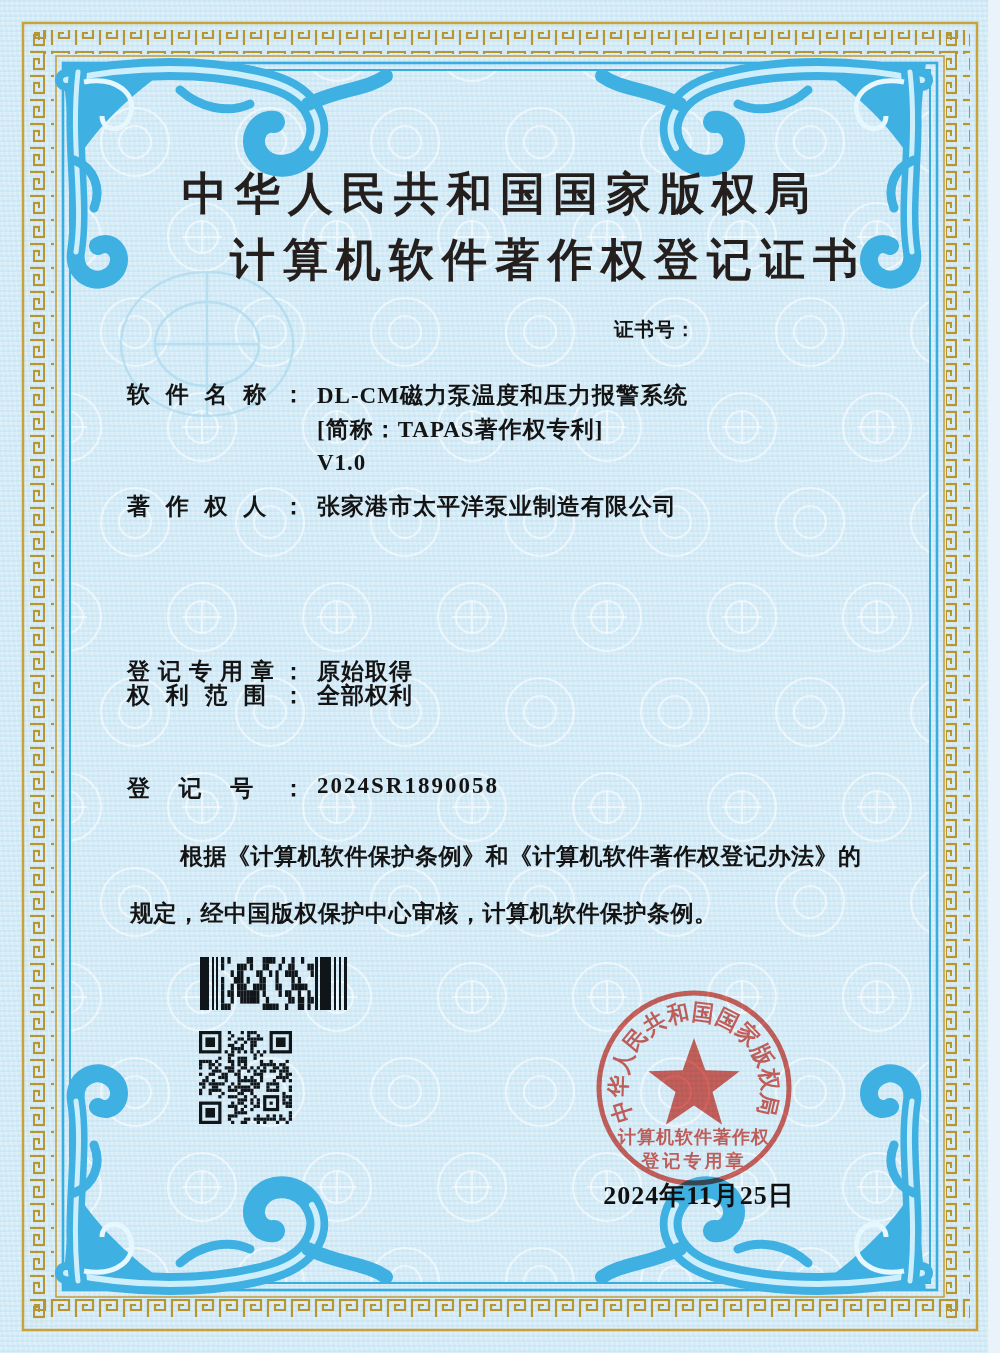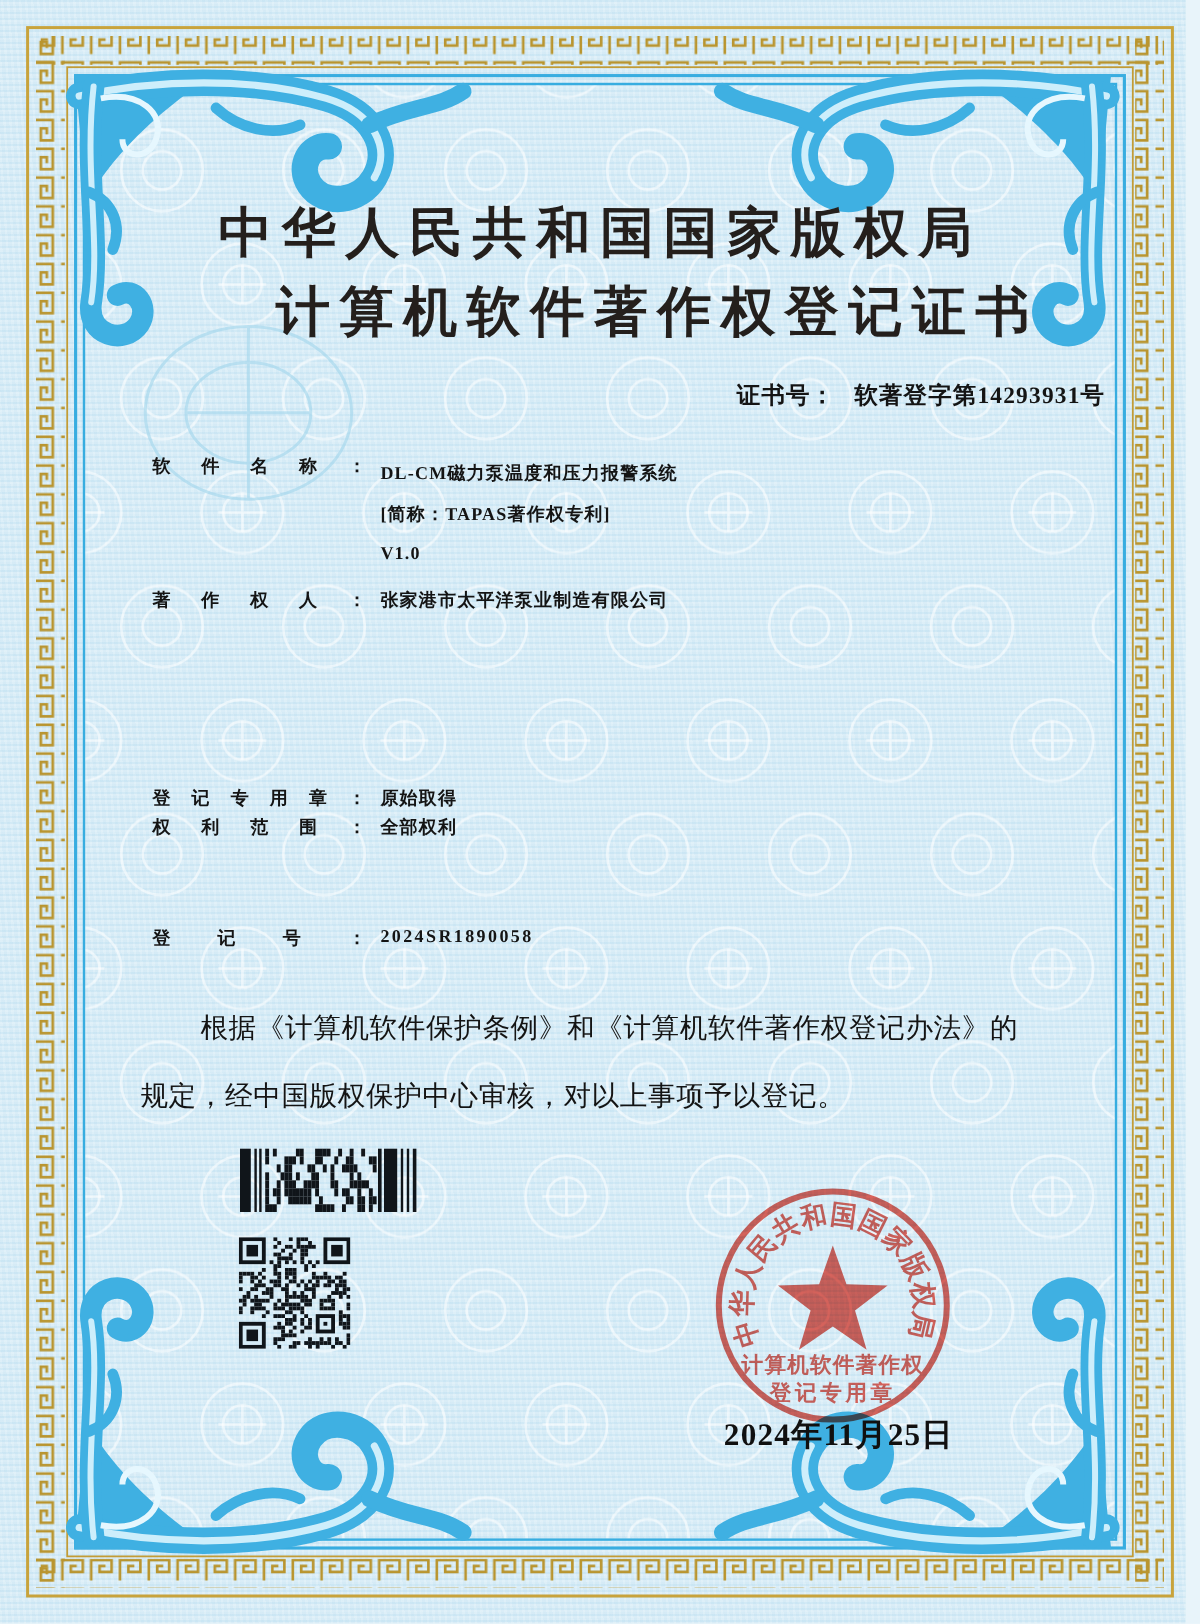--- a/index.html
+++ b/index.html
@@ -22,32 +22,32 @@
   .fl.tr{right:60px;top:60px;transform:scaleX(-1);}
   .fl.bl{left:60px;bottom:60px;transform:scaleY(-1);}
   .fl.br{right:60px;bottom:60px;transform:scale(-1,-1);}
   .txt{position:absolute;color:#141414;}
   .title{left:0;width:1000px;text-align:center;font-weight:700;color:#241f1c;
          font-size:45px;letter-spacing:8px;}
   .title.l1{top:164px;}
   .title.l2{top:230px;margin-left:48px;}
   .certno{top:316px;left:614px;font-size:19.5px;font-weight:600;letter-spacing:1px;
           display:flex;gap:16px;white-space:nowrap;}
-  .row{left:127px;font-size:15px;font-weight:600;display:flex;}
+  .row{left:127px;font-size:23px;font-weight:600;display:flex;}
   .flabel{display:inline-block;width:178px;text-align:justify;text-align-last:justify;
           flex:0 0 178px;}
   .fval{margin-left:12px;letter-spacing:1px;white-space:nowrap;}
   .fval .vline{line-height:33.5px;}
   .row.software{top:379px;}
   .row.holder{top:491px;}
   .row.acq{top:656px;}
   .row.scope{top:680px;}
   .row.regno{top:773px;}
   .row.regno .fval{letter-spacing:2px;}
-  .stmt{left:117px;width:775px;font-size:23px;font-weight:400;letter-spacing:0.5px;white-space:nowrap;}
+  .stmt{left:130px;width:775px;font-size:23px;font-weight:700;letter-spacing:0.5px;white-space:nowrap;}
   .stmt.s1{top:841px;padding-left:50px;}
   .stmt.s2{top:898px;}
   .codes{position:absolute;}
   .seal{position:absolute;left:594px;top:988px;width:200px;height:200px;
         mix-blend-mode:multiply;opacity:0.9;}
   .date{position:absolute;left:584px;top:1178px;width:230px;text-align:center;
         font-size:26px;font-weight:700;letter-spacing:1px;color:#101010;}
 </style>
 </head>
 <body>
@@ -129,21 +129,20 @@
   <div class="fl br">
     <svg viewBox="0 0 330 235">
         <use href="#flourishG"></use>
       </svg></div>
 
   <div class="txt title l1">中华人民共和国国家版权局</div>
   <div class="txt title l2">计算机软件著作权登记证书</div>
 
   <div class="txt certno">
     <span>证书号：</span>
-    <span>软著登字第14293931号</span>
   </div>
 
   <div class="txt row software">
     <span class="flabel">软件名称：</span>
     <span class="fval">
       <div class="vline">DL-CM磁力泵温度和压力报警系统</div>
       <div class="vline">[简称：TAPAS著作权专利]</div>
       <div class="vline">V1.0</div>
     </span>
   </div>
@@ -162,21 +161,21 @@
     <span class="flabel">权利范围：</span>
     <span class="fval">全部权利</span>
   </div>
 
   <div class="txt row regno">
     <span class="flabel">登记号：</span>
     <span class="fval">2024SR1890058</span>
   </div>
 
   <div class="txt stmt s1">根据《计算机软件保护条例》和《计算机软件著作权登记办法》的</div>
-  <div class="txt stmt s2">规定，经中国版权保护中心审核，对以上事项予以登记。</div>
+  <div class="txt stmt s2">规定，经中国版权保护中心审核，计算机软件保护条例。</div>
 
   <svg class="codes" style="left:200px;top:957px" width="149" height="53">
       <rect x="0" y="0" width="9" height="53" fill="#10151a"></rect>
       <rect x="12" y="0" width="2" height="53" fill="#10151a"></rect>
       <rect x="16" y="0" width="2" height="53" fill="#10151a"></rect>
       <rect x="21" y="0" width="3.25" height="6.7" fill="#10151a"></rect>
       <rect x="21" y="6.65" width="3.25" height="6.7" fill="#10151a"></rect>
       <rect x="21" y="19.950000000000003" width="3.25" height="6.7" fill="#10151a"></rect>
       <rect x="21" y="26.6" width="3.25" height="6.7" fill="#10151a"></rect>
       <rect x="21" y="33.25" width="3.25" height="6.7" fill="#10151a"></rect>

